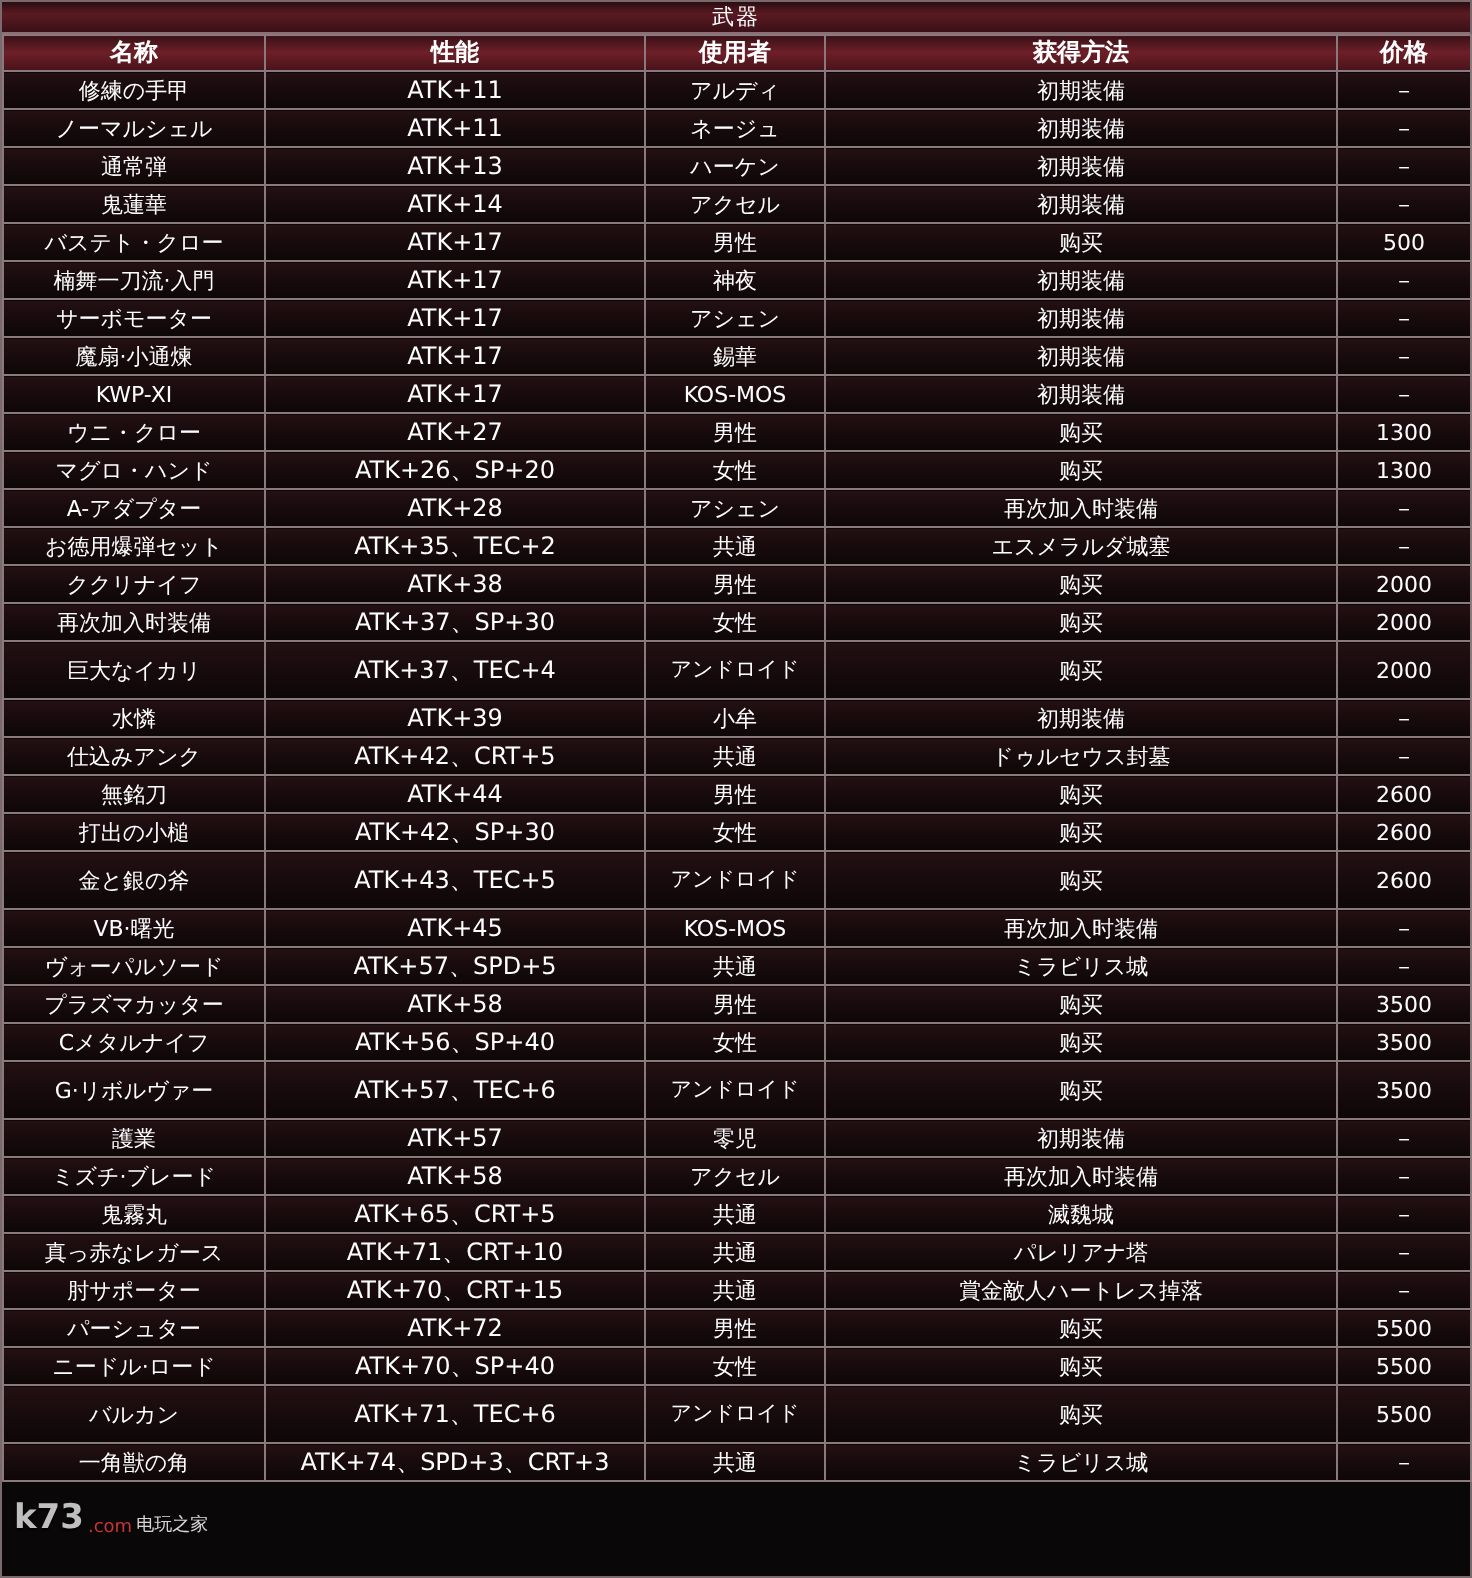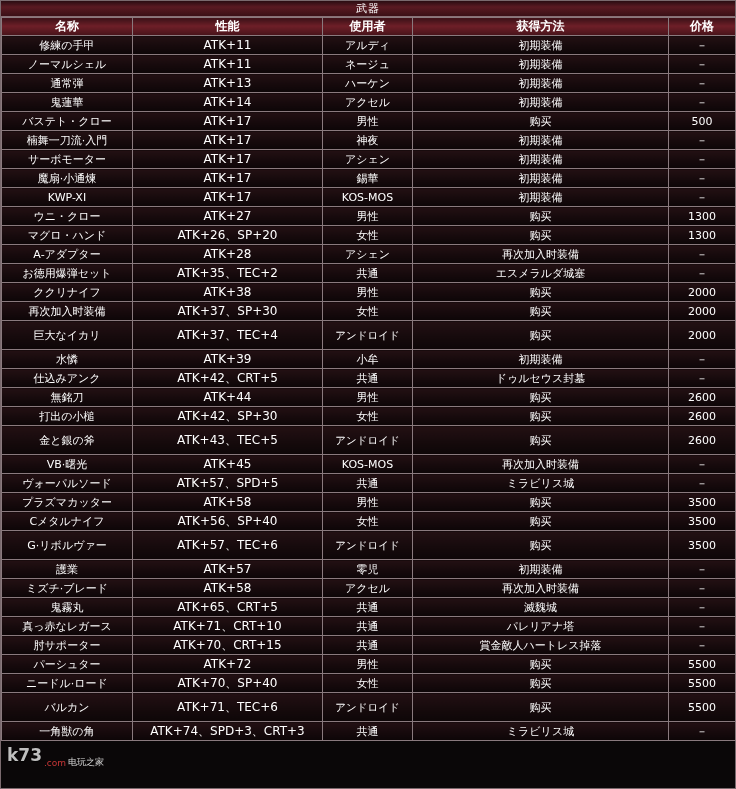--- a/index.html
+++ b/index.html
@@ -91,21 +91,21 @@
     color: #cfcfcf;
     letter-spacing: 0px;
     text-shadow: 0 1px 1px #000;
   }
   .wm-sub {
     font-size: 9px;
     color: #e8e8e8;
     margin-left: 2px;
     margin-top: 16px;
   }
-  .wm-row { display: flex; align-items: center; }
+  .wm-row { display: flex; align-items: flex-end; }
   .wm-red { color: #d83a3a; }
 </style>
 </head>
 <body>
 
 <div class="wrap">
   <div class="title-bar">武器</div>
 
   <table>
     <colgroup>

